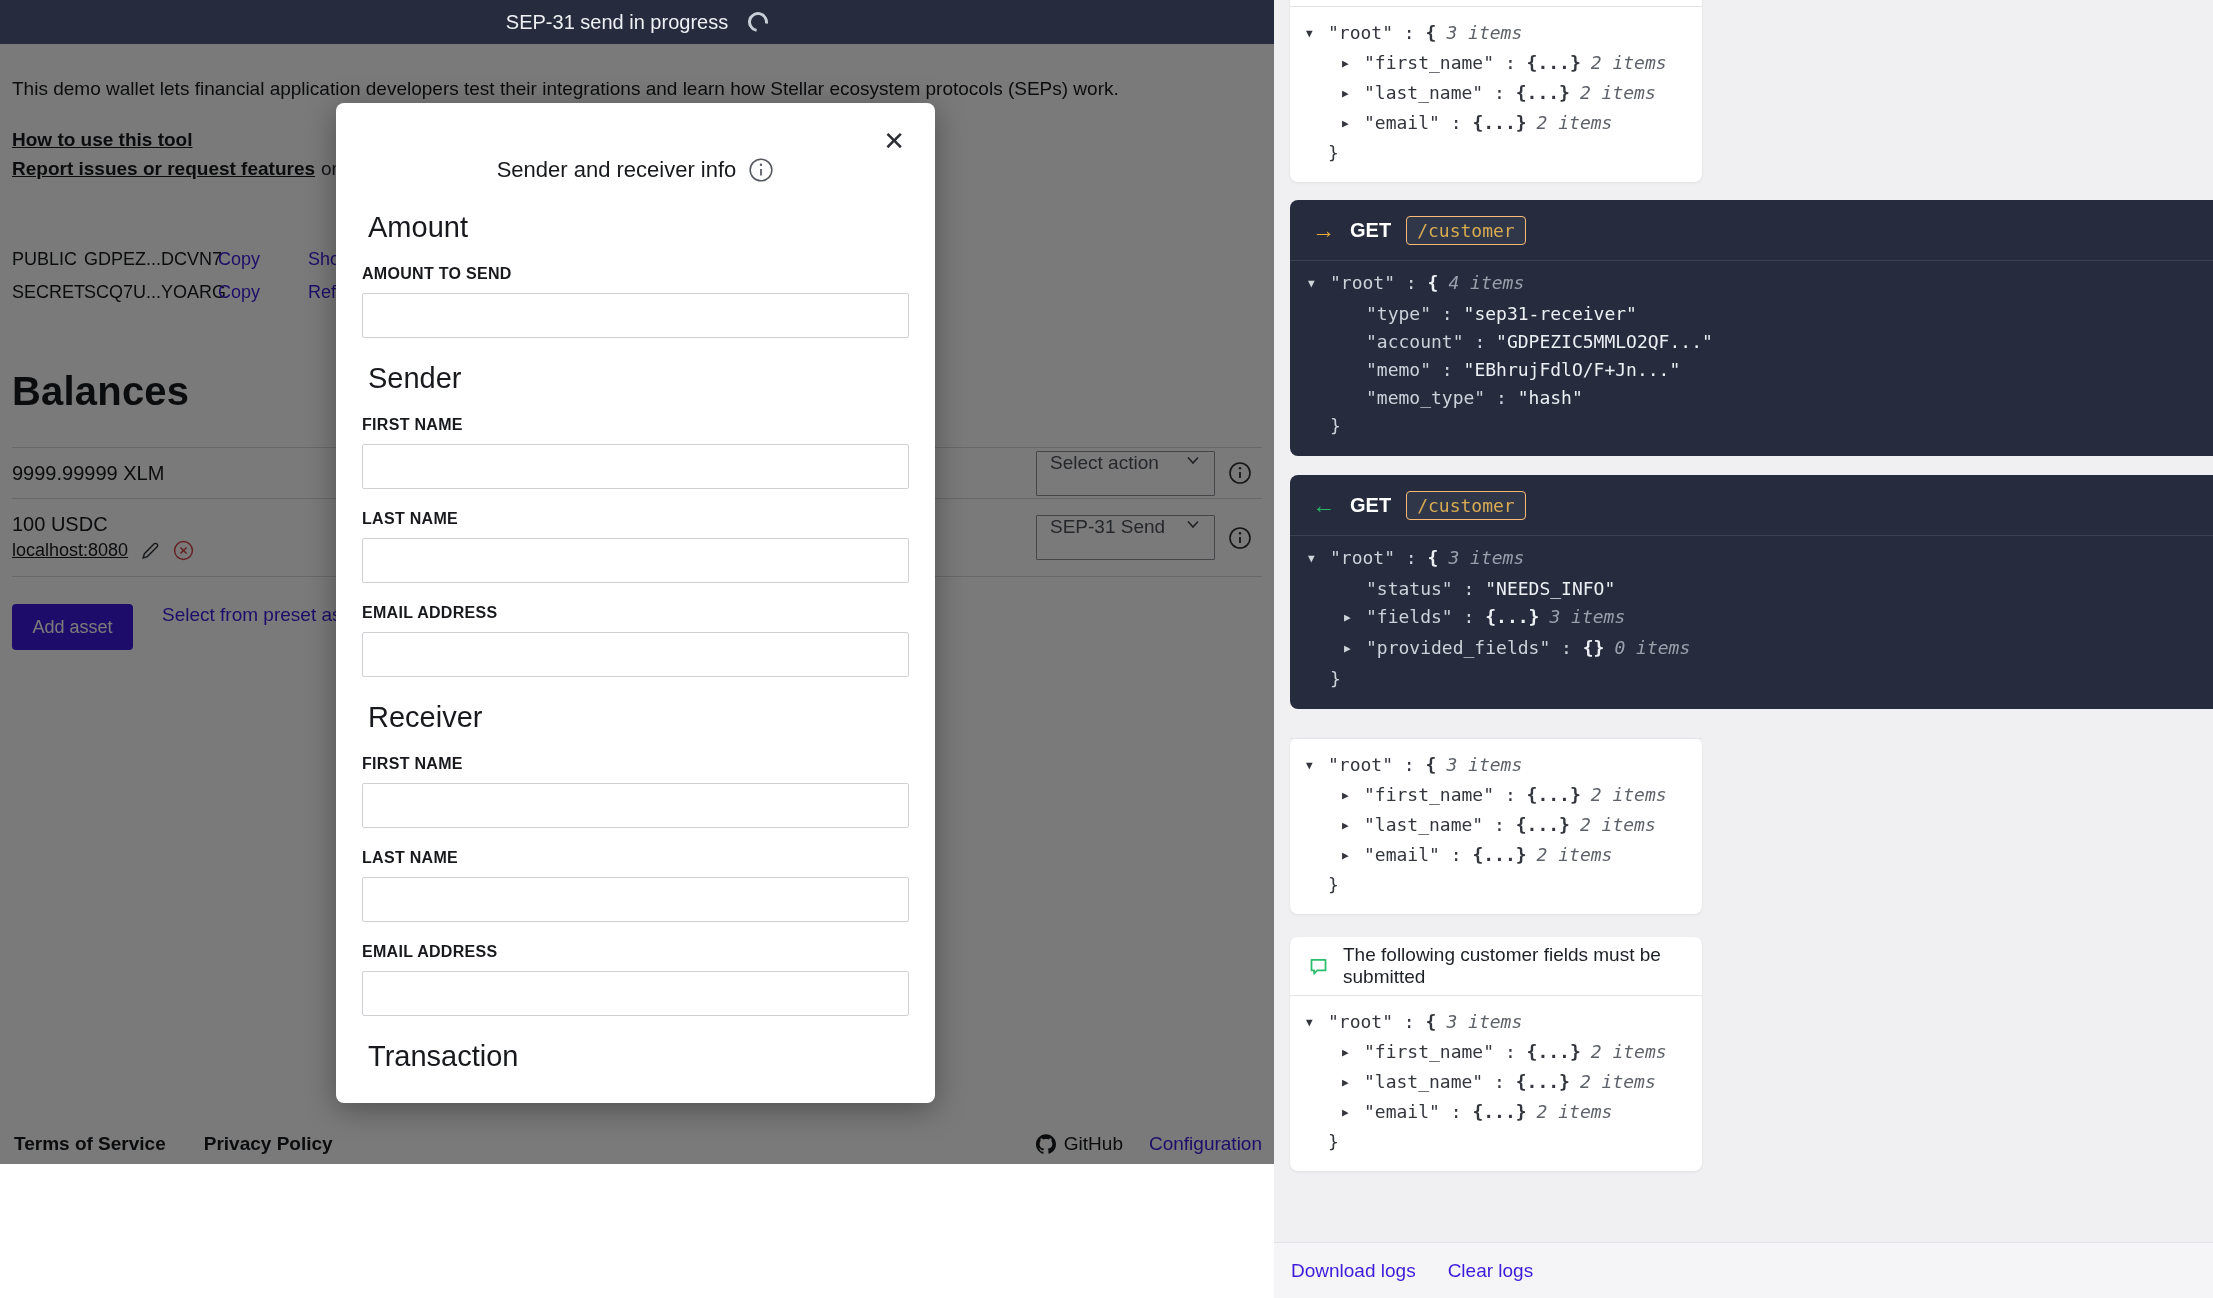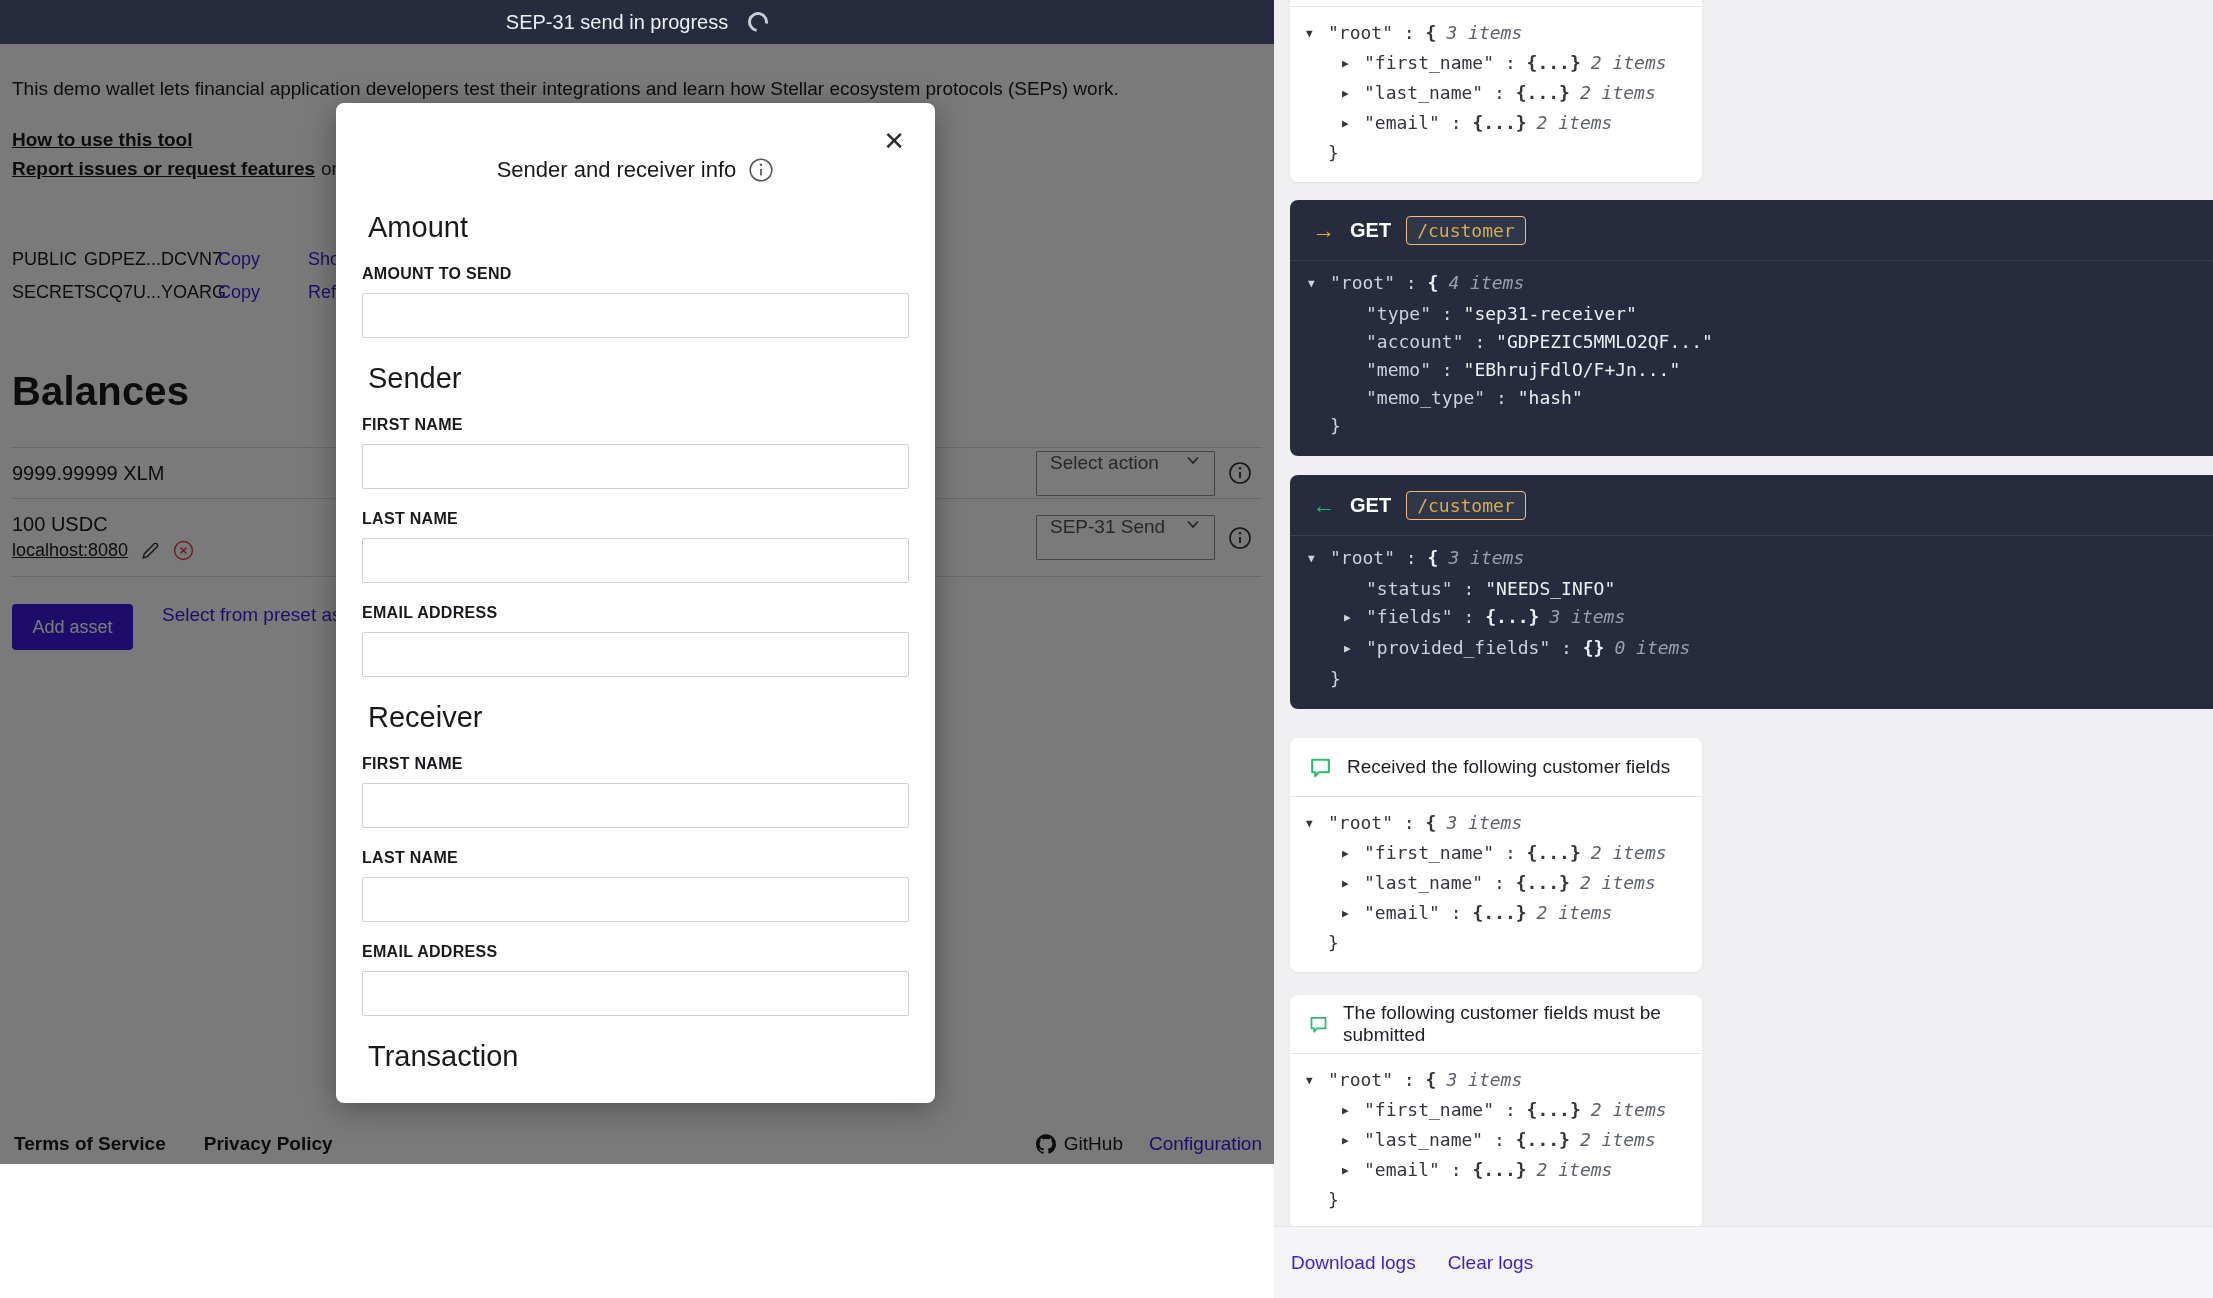--- a/index.html
+++ b/index.html
@@ -96,21 +96,21 @@
   .jr-1{margin-left:14px}
   .tri{display:inline-block;width:22px;cursor:pointer}
   .tri.down::before{content:"▼";font-size:11px;position:relative;top:-2px}
   .tri.right::before{content:"▶";font-size:11px;position:relative;top:-2px}
   .dark .tri{color:#cfd3da}
   .jkey::after{content:" : "}
   .jbold{font-weight:700}
   .dark .jval{color:#eceff4}
   .jcount{font-style:italic;margin-left:10px;color:#5d6169}
   .dark .jcount{color:#99a0ac}
-  .log-footer{position:absolute;left:0;right:0;bottom:0;height:72px;background:#f5f5f7;
+  .log-footer{position:absolute;left:0;right:0;bottom:0;height:56px;background:#f5f5f7;
       border-top:1px solid #e2e3e6;display:flex;align-items:center;gap:32px;
       padding:0 17px;font-size:19px}
   .log-footer a{color:var(--purple);font-weight:500}
   svg{display:block}
 </style>
 </head>
 <body>
 
 <div class="left-region">
 
@@ -304,26 +304,20 @@
       <div class="json-body">
         <div class="jrow jr-root"><span class="tri down"></span><span class="jkey">"root"</span><span class="jval jbold">{</span><span class="jcount">3 items</span></div>
         <div class="jrow jr-1"><span class="tri"></span><span class="jkey">"status"</span><span class="jval">"NEEDS_INFO"</span></div>
         <div class="jrow jr-1"><span class="tri right"></span><span class="jkey">"fields"</span><span class="jval jbold">{...}</span><span class="jcount">3 items</span></div>
         <div class="jrow jr-1"><span class="tri right"></span><span class="jkey">"provided_fields"</span><span class="jval jbold">{}</span><span class="jcount">0 items</span></div>
         <div class="jrow"><span>}</span></div>
       </div>
     </div>
 
     <div class="log-card w1 mb4">
-      <div class="msg-head">
-        <svg width="25" height="25" viewBox="0 0 24 24">
-            <path d="M4 4.5h16v12h-9.5l-3.5 3.8v-3.8H4z" fill="none" stroke="#2bbd6c" stroke-width="2" stroke-linejoin="round"></path>
-          </svg>
-        <span>Received the following customer fields</span>
-      </div>
       <div class="card-divider"></div>
       <div class="json-body">
         <div class="jrow jr-root"><span class="tri down"></span><span class="jkey">"root"</span><span class="jval jbold">{</span><span class="jcount">3 items</span></div>
         <div class="jrow jr-1"><span class="tri right"></span><span class="jkey">"first_name"</span><span class="jval jbold">{...}</span><span class="jcount">2 items</span></div>
         <div class="jrow jr-1"><span class="tri right"></span><span class="jkey">"last_name"</span><span class="jval jbold">{...}</span><span class="jcount">2 items</span></div>
         <div class="jrow jr-1"><span class="tri right"></span><span class="jkey">"email"</span><span class="jval jbold">{...}</span><span class="jcount">2 items</span></div>
         <div class="jrow"><span>}</span></div>
       </div>
     </div>
 

